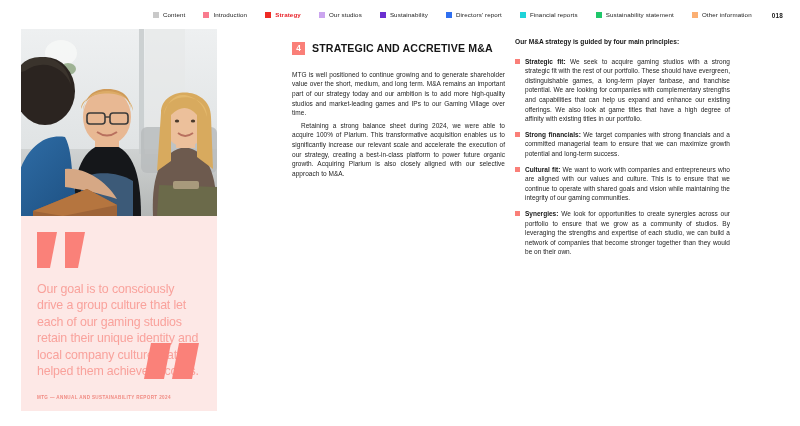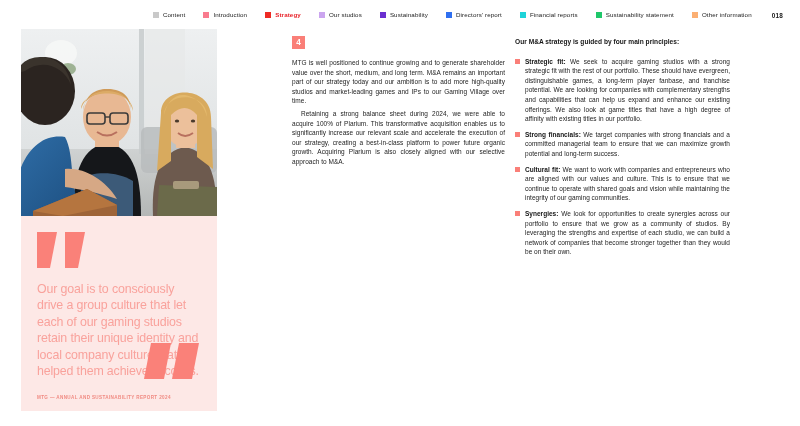--- a/index.html
+++ b/index.html
@@ -317,20 +317,21 @@
         <path d="M35 0 H55 L48 36 H28 Z" fill="#fa8179"></path>
       </svg>
     </span>
     <div class="doc-footer">MTG — ANNUAL AND SUSTAINABILITY REPORT 2024</div>
   </div>
 </div>
 
 <div class="mid-col">
   <div class="section-head">
     <div class="section-num">4</div>
+    <h1 class="section-title">STRATEGIC AND ACCRETIVE M&amp;A</h1>
   </div>
   <div id="paragraphs-host">
       <p class="body-p">MTG is well positioned to continue growing and to generate shareholder value over the short, medium, and long term. M&amp;A remains an important part of our strategy today and our ambition is to add more high-quality studios and market-leading games and IPs to our Gaming Village over time.</p>
       <p class="body-p">Retaining a strong balance sheet during 2024, we were able to acquire 100% of Plarium. This transformative acquisition enables us to significantly increase our relevant scale and accelerate the execution of our strategy, creating a best-in-class platform to power future organic growth. Acquiring Plarium is also closely aligned with our selective approach to M&amp;A.</p>
     </div>
 </div>
 
 <div class="right-col">
   <div class="right-head">Our M&amp;A strategy is guided by four main principles:</div>
   <div id="bullets-host">

